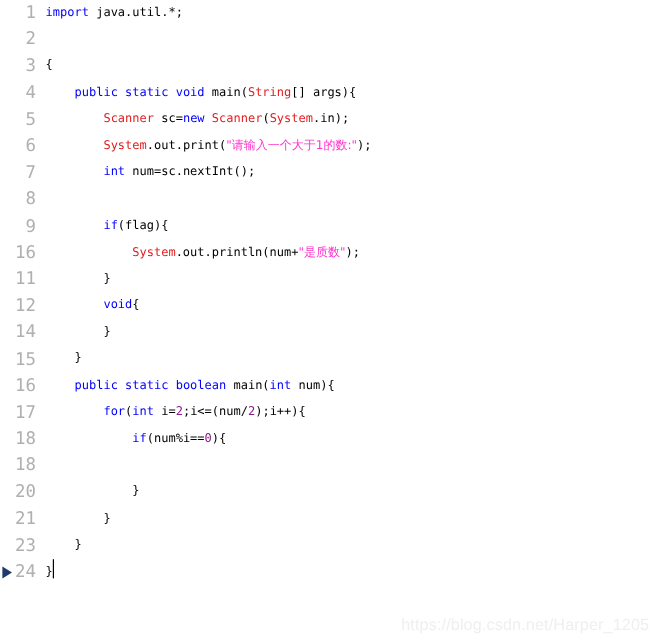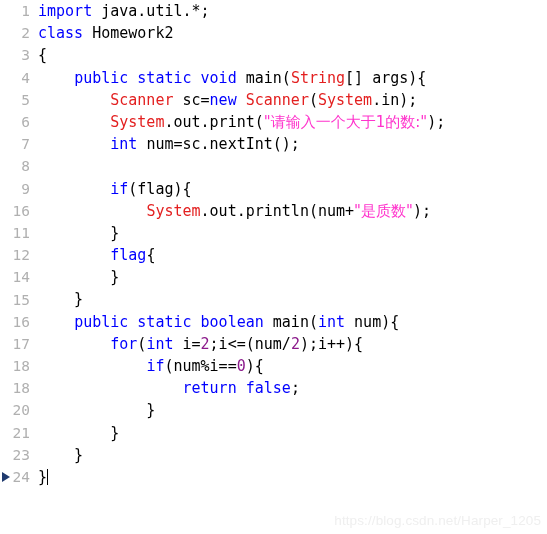--- a/index.html
+++ b/index.html
@@ -49,21 +49,21 @@
     top: 50%;
     transform: translateY(-50%);
     width: 0;
     height: 0;
     border-left: 8px solid #1f3a6e;
     border-top: 5.5px solid transparent;
     border-bottom: 5.5px solid transparent;
   }
   .code-text {
     padding-left: 4px;
-    font-size: 15px;
+    font-size: 10px;
     line-height: 22.2px;
     color: #000000;
     white-space: pre;
     font-family: "DejaVu Sans Mono", "Liberation Mono", monospace;
   }
   .tok-kw { color: #0000ff; }
   .tok-type { color: #e32020; }
   .tok-str { color: #ff33cc; }
   .tok-num { color: #8b1a8b; }
   .tok-plain { color: #000000; }
@@ -85,36 +85,36 @@
     user-select: none;
     letter-spacing: 0.1px;
   }
 </style>
 </head>
 <body>
 
 <div id="editor">
   <div class="code-lines">
       <div class="code-line"><div class="gutter"><span>1</span></div><div class="code-text"><span class="tok-kw">import </span><span class="tok-plain">java.util.*;</span></div></div>
-      <div class="code-line"><div class="gutter"><span>2</span></div><div class="code-text"><span class="tok-kw">class </span><span class="tok-plain">Homework2</span></div></div>
+      <div class="code-line"><div class="gutter"><span>2</span></div></div>
       <div class="code-line"><div class="gutter"><span>3</span></div><div class="code-text"><span class="tok-plain">{</span></div></div>
       <div class="code-line"><div class="gutter"><span>4</span></div><div class="code-text"><span class="tok-plain">    </span><span class="tok-kw">public static void </span><span class="tok-plain">main(</span><span class="tok-type">String</span><span class="tok-plain">[] args){</span></div></div>
       <div class="code-line"><div class="gutter"><span>5</span></div><div class="code-text"><span class="tok-plain">        </span><span class="tok-type">Scanner</span><span class="tok-plain"> sc=</span><span class="tok-kw">new </span><span class="tok-type">Scanner</span><span class="tok-plain">(</span><span class="tok-type">System</span><span class="tok-plain">.in);</span></div></div>
       <div class="code-line"><div class="gutter"><span>6</span></div><div class="code-text"><span class="tok-plain">        </span><span class="tok-type">System</span><span class="tok-plain">.out.print(</span><span class="tok-str cn">"请输入一个大于1的数:"</span><span class="tok-plain">);</span></div></div>
       <div class="code-line"><div class="gutter"><span>7</span></div><div class="code-text"><span class="tok-plain">        </span><span class="tok-kw">int </span><span class="tok-plain">num=sc.nextInt();</span></div></div>
       <div class="code-line"><div class="gutter"><span>8</span></div></div>
       <div class="code-line"><div class="gutter"><span>9</span></div><div class="code-text"><span class="tok-plain">        </span><span class="tok-kw">if</span><span class="tok-plain">(flag){</span></div></div>
       <div class="code-line"><div class="gutter"><span>16</span></div><div class="code-text"><span class="tok-plain">            </span><span class="tok-type">System</span><span class="tok-plain">.out.println(num+</span><span class="tok-str cn">"是质数"</span><span class="tok-plain">);</span></div></div>
       <div class="code-line"><div class="gutter"><span>11</span></div><div class="code-text"><span class="tok-plain">        }</span></div></div>
-      <div class="code-line"><div class="gutter"><span>12</span></div><div class="code-text"><span class="tok-plain">        </span><span class="tok-kw">flag</span><span class="tok-plain">{</span></div></div>
+      <div class="code-line"><div class="gutter"><span>12</span></div><div class="code-text"><span class="tok-plain">        </span><span class="tok-kw">void</span><span class="tok-plain">{</span></div></div>
       <div class="code-line"><div class="gutter"><span>14</span></div><div class="code-text"><span class="tok-plain">        }</span></div></div>
       <div class="code-line"><div class="gutter"><span>15</span></div><div class="code-text"><span class="tok-plain">    }</span></div></div>
       <div class="code-line"><div class="gutter"><span>16</span></div><div class="code-text"><span class="tok-plain">    </span><span class="tok-kw">public static boolean </span><span class="tok-plain">main(</span><span class="tok-kw">int </span><span class="tok-plain">num){</span></div></div>
       <div class="code-line"><div class="gutter"><span>17</span></div><div class="code-text"><span class="tok-plain">        </span><span class="tok-kw">for</span><span class="tok-plain">(</span><span class="tok-kw">int </span><span class="tok-plain">i=</span><span class="tok-num">2</span><span class="tok-plain">;i&lt;=(num/</span><span class="tok-num">2</span><span class="tok-plain">);i++){</span></div></div>
       <div class="code-line"><div class="gutter"><span>18</span></div><div class="code-text"><span class="tok-plain">            </span><span class="tok-kw">if</span><span class="tok-plain">(num%i==</span><span class="tok-num">0</span><span class="tok-plain">){</span></div></div>
-      <div class="code-line"><div class="gutter"><span>18</span></div><div class="code-text"><span class="tok-plain">                </span><span class="tok-kw">return false</span><span class="tok-plain">;</span></div></div>
+      <div class="code-line"><div class="gutter"><span>18</span></div></div>
       <div class="code-line"><div class="gutter"><span>20</span></div><div class="code-text"><span class="tok-plain">            }</span></div></div>
       <div class="code-line"><div class="gutter"><span>21</span></div><div class="code-text"><span class="tok-plain">        }</span></div></div>
       <div class="code-line"><div class="gutter"><span>23</span></div><div class="code-text"><span class="tok-plain">    }</span></div></div>
       <div class="code-line"><div class="gutter"><span class="marker"></span><span>24</span></div><div class="code-text"><span class="tok-plain">}</span><span class="caret"></span></div></div>
     </div>
   <div class="watermark">https://blog.csdn.net/Harper_1205</div>
 </div>
 
 </body></html>

